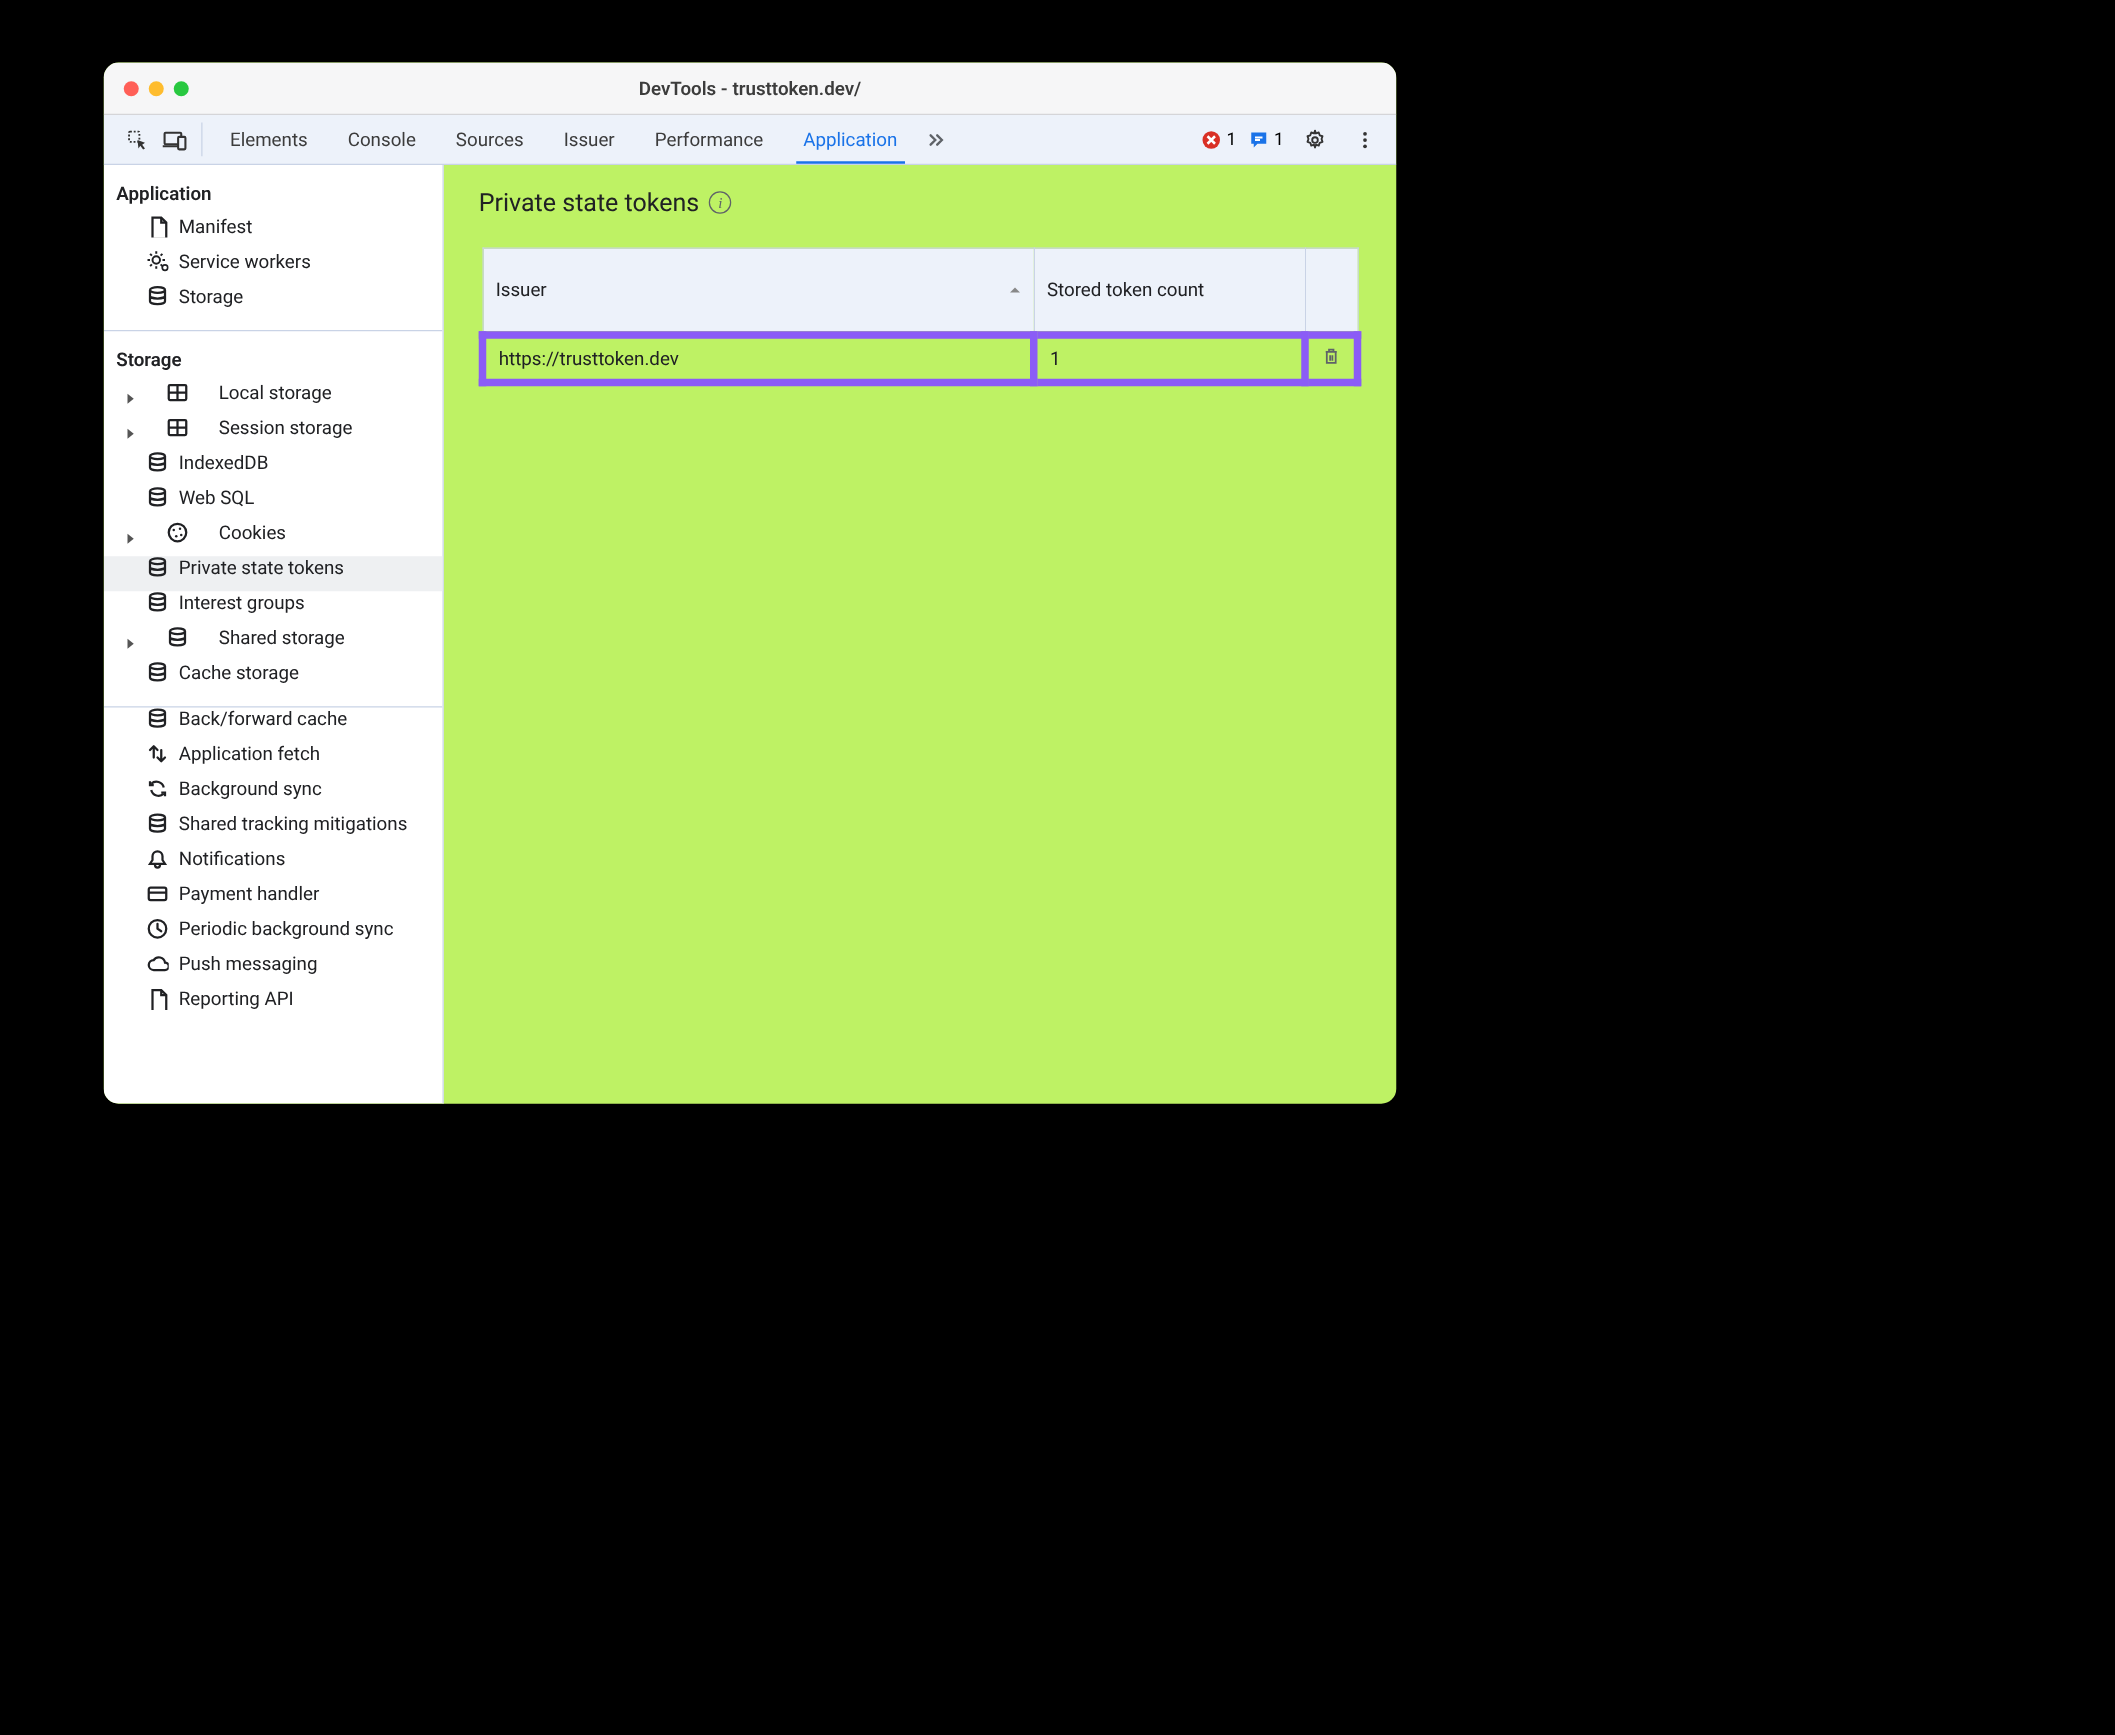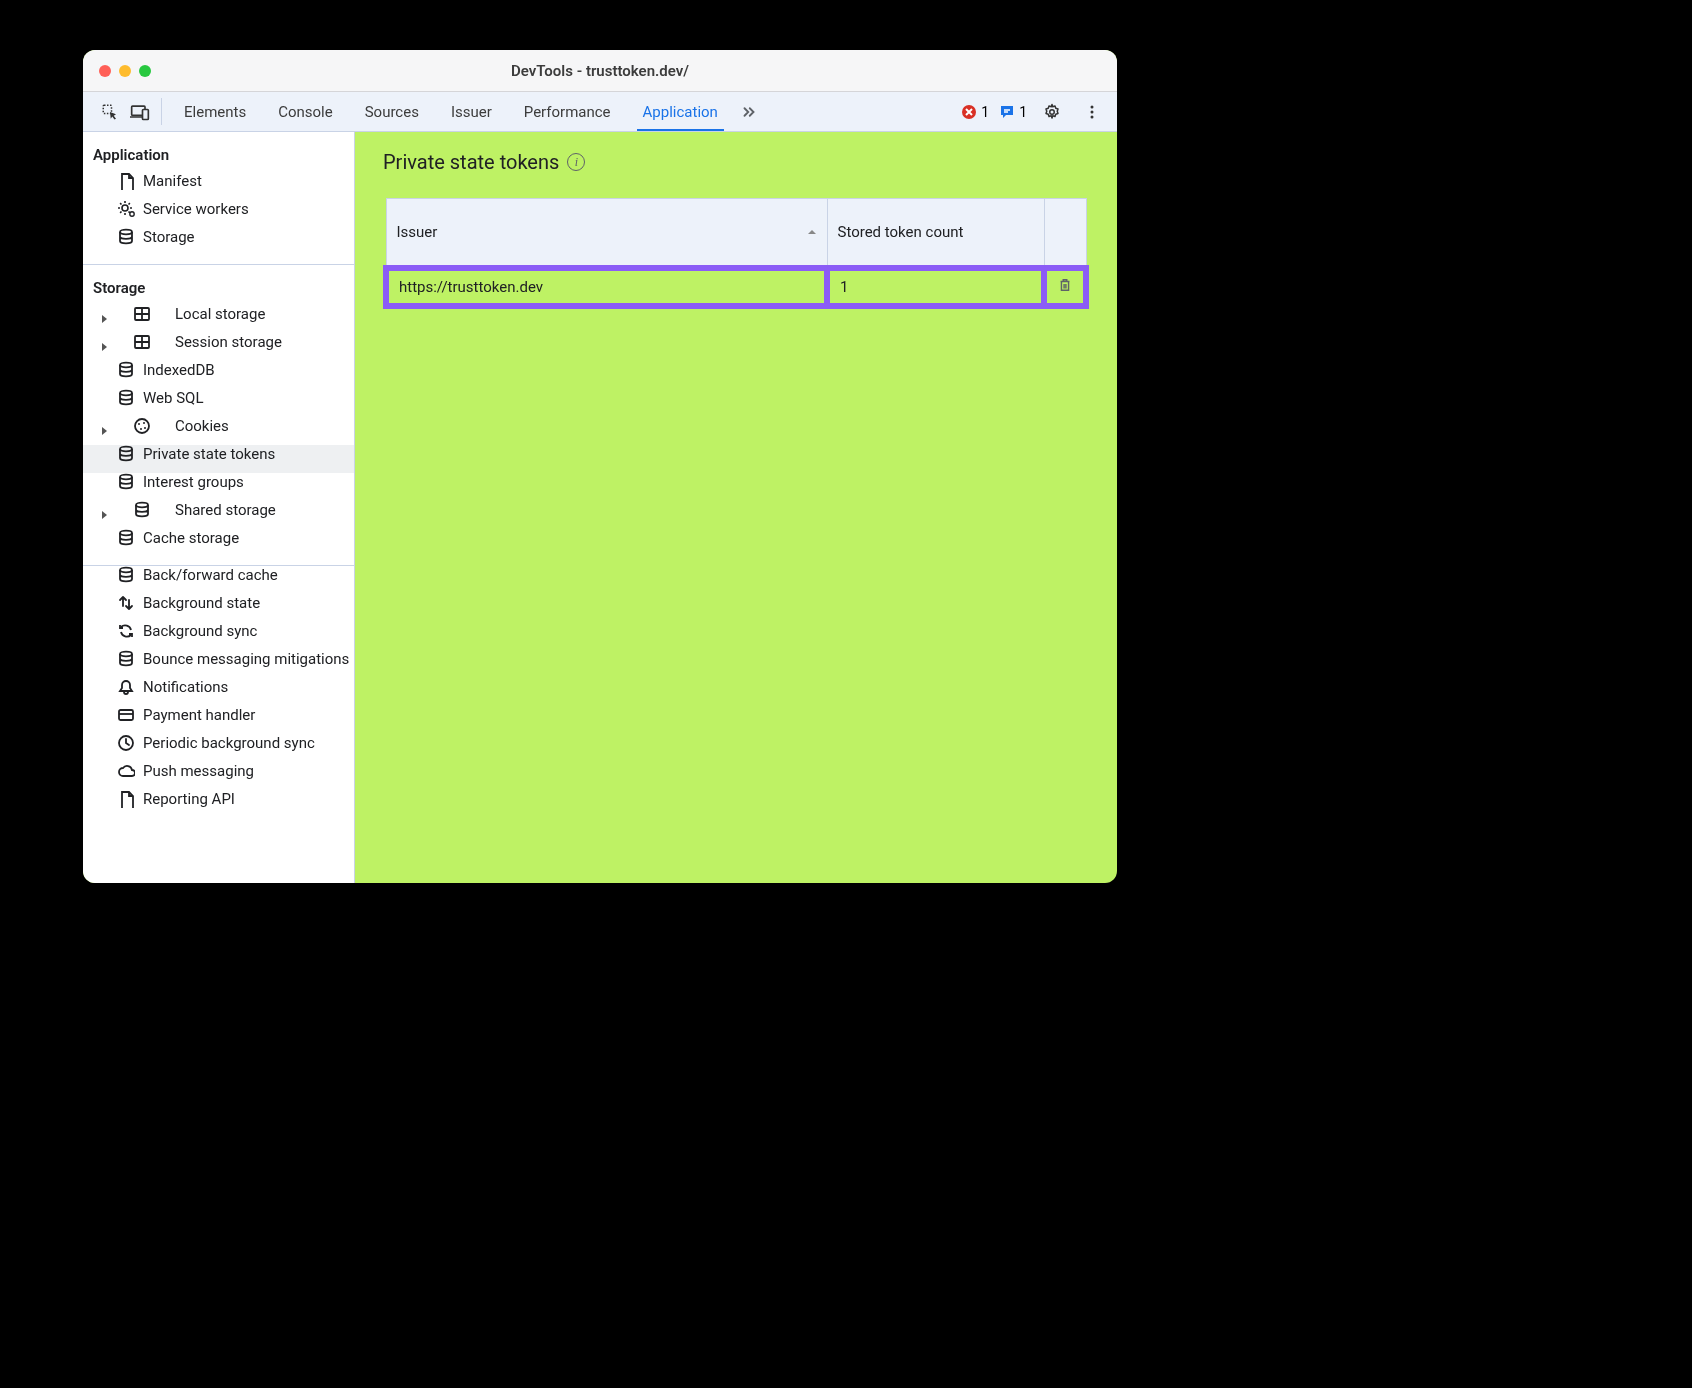--- a/index.html
+++ b/index.html
@@ -331,37 +331,37 @@
               </svg>
             </span>
             <span>Back/forward cache</span>
           </div>
           <div class="tree-row">
             <span class="ic">
               <svg width="18" height="18" viewBox="0 0 18 18">
                 <use href="#i-fetch"></use>
               </svg>
             </span>
-            <span>Background state</span>
+            <span>Application fetch</span>
           </div>
           <div class="tree-row">
             <span class="ic">
               <svg width="18" height="18" viewBox="0 0 18 18">
                 <use href="#i-sync"></use>
               </svg>
             </span>
             <span>Background sync</span>
           </div>
           <div class="tree-row">
             <span class="ic">
               <svg width="18" height="18" viewBox="0 0 18 18">
                 <use href="#i-db"></use>
               </svg>
             </span>
-            <span>Bounce messaging mitigations</span>
+            <span>Shared tracking mitigations</span>
           </div>
           <div class="tree-row">
             <span class="ic">
               <svg width="18" height="18" viewBox="0 0 18 18">
                 <use href="#i-bell"></use>
               </svg>
             </span>
             <span>Notifications</span>
           </div>
           <div class="tree-row">

